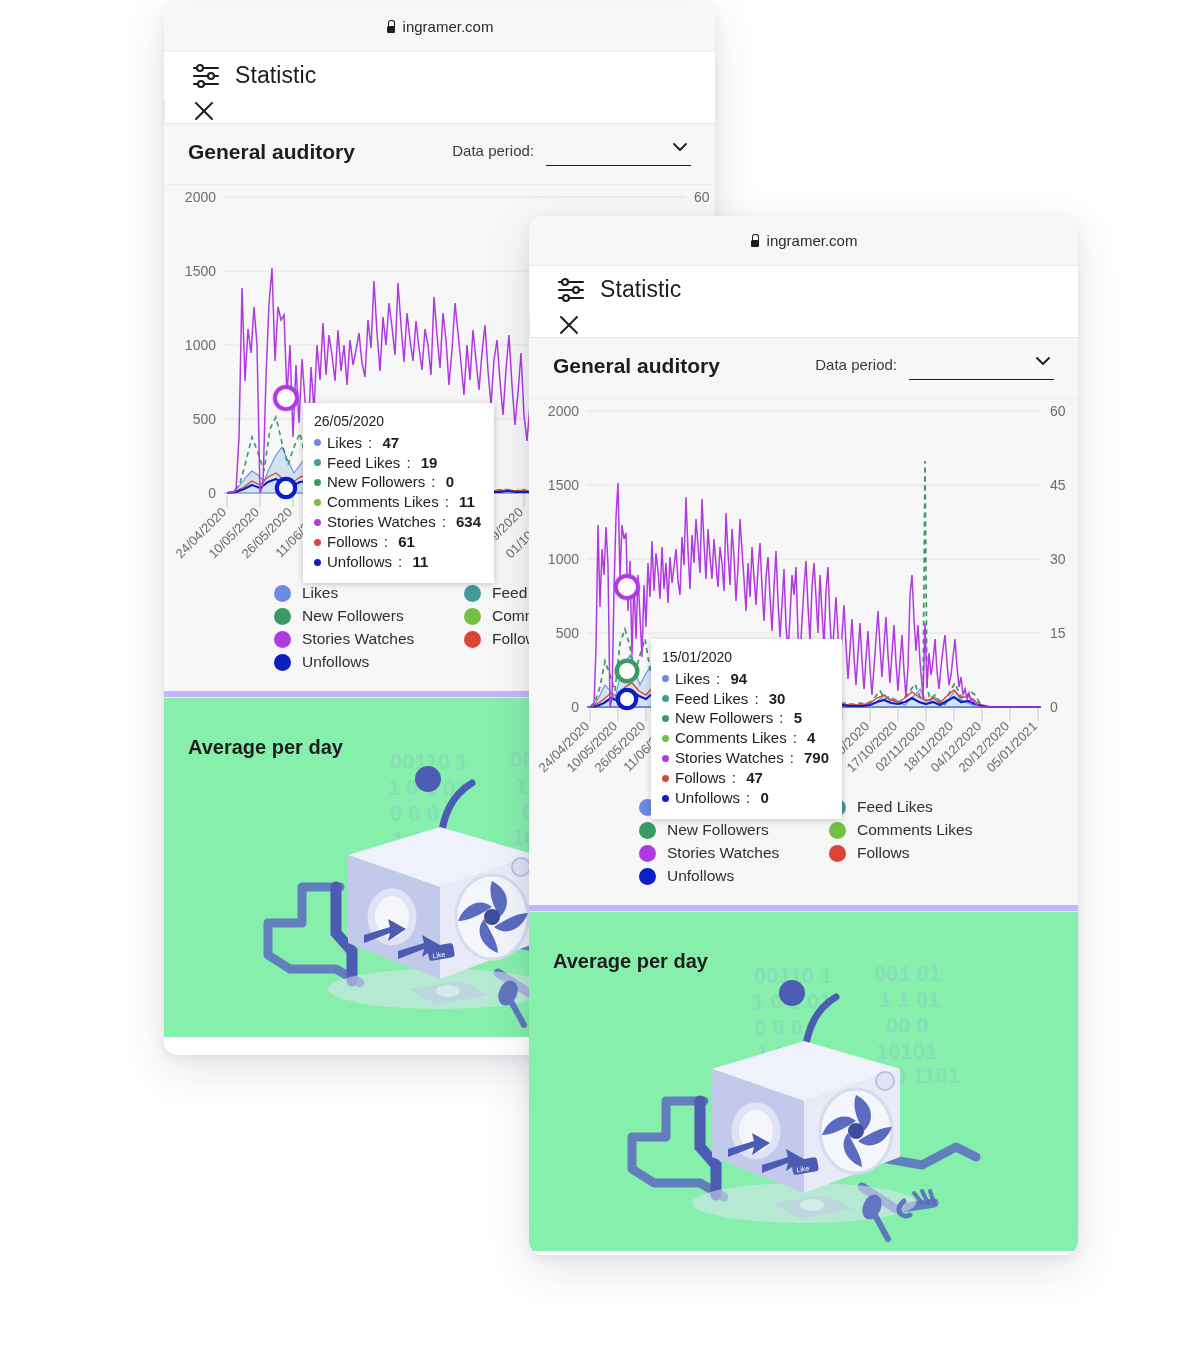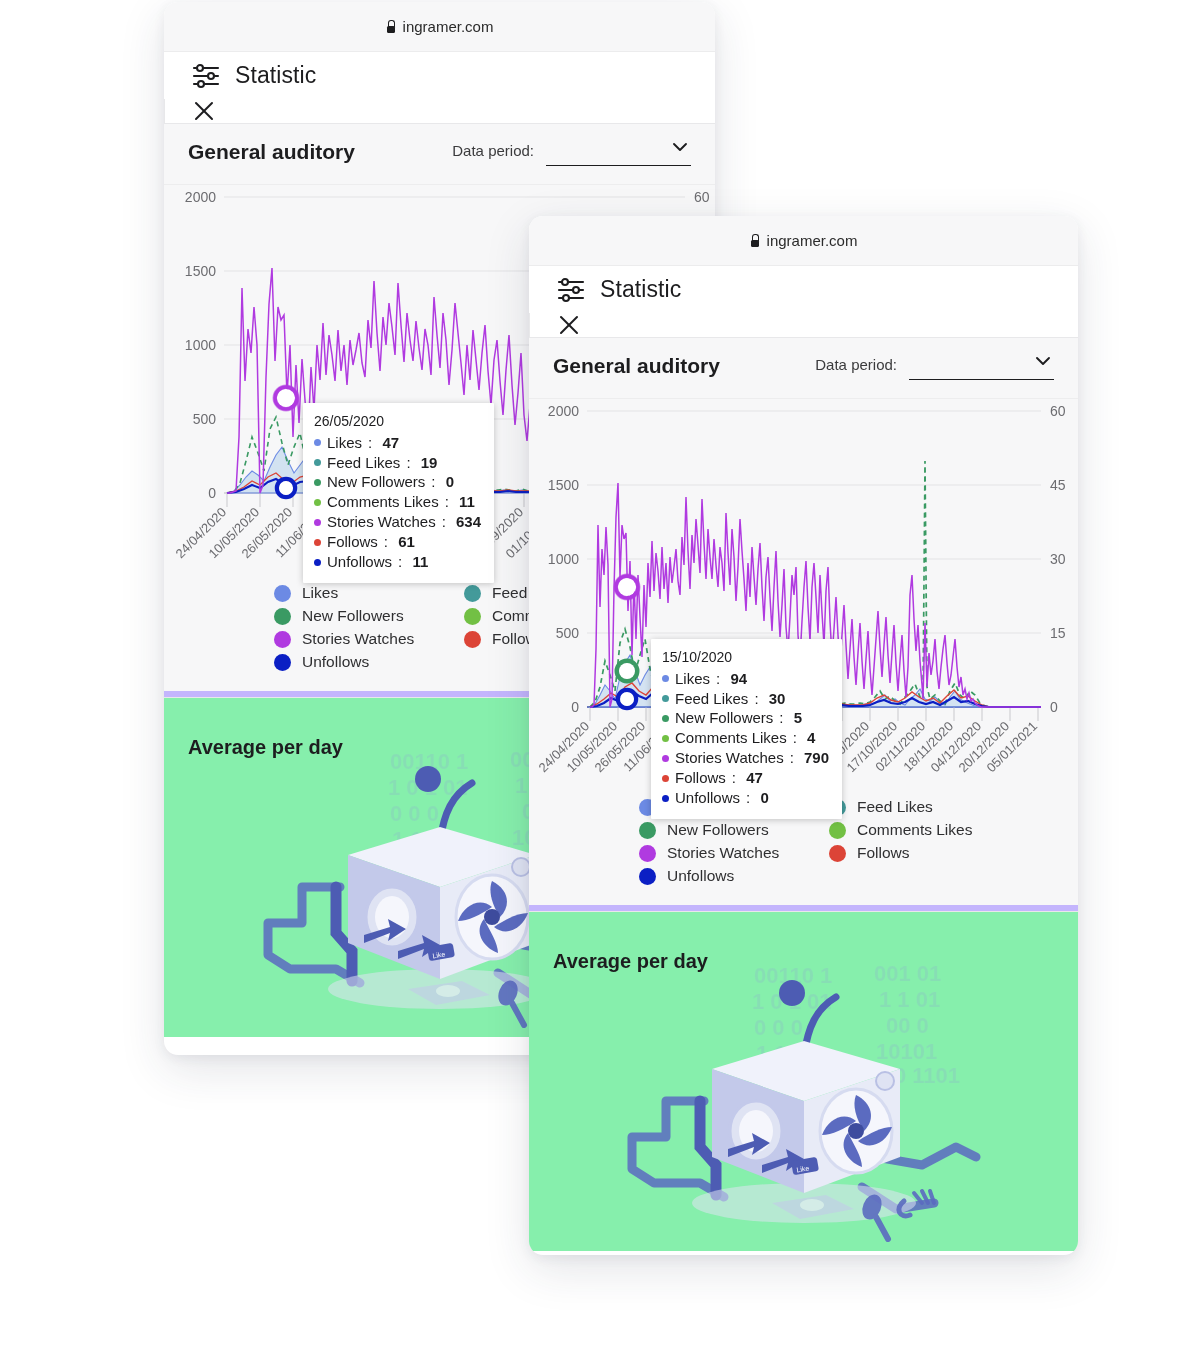--- a/index.html
+++ b/index.html
@@ -492,21 +492,21 @@
             <text transform="translate(369,328) rotate(-45)" text-anchor="end">17/10/2020</text>
             <text transform="translate(397,328) rotate(-45)" text-anchor="end">02/11/2020</text>
             <text transform="translate(425,328) rotate(-45)" text-anchor="end">18/11/2020</text>
             <text transform="translate(453,328) rotate(-45)" text-anchor="end">04/12/2020</text>
             <text transform="translate(481,328) rotate(-45)" text-anchor="end">20/12/2020</text>
             <text transform="translate(509,328) rotate(-45)" text-anchor="end">05/01/2021</text>
           </g>
         </svg>
 
         <div class="tooltip" style="left:122px; top:240px;">
-          <div class="tt-date">15/10/2020</div>
+          <div class="tt-date">15/01/2020</div>
           <ul>
             <li><span class="d" style="background:#6c8ae4"></span><span>Likes</span>:&nbsp;<b>94</b></li>
             <li><span class="d" style="background:#439a9a"></span><span>Feed Likes</span>:&nbsp;<b>30</b></li>
             <li><span class="d" style="background:#3a9a63"></span><span>New Followers</span>:&nbsp;<b>5</b></li>
             <li><span class="d" style="background:#72c044"></span><span>Comments Likes</span>:&nbsp;<b>4</b></li>
             <li><span class="d" style="background:#b03ae0"></span><span>Stories Watches</span>:&nbsp;<b>790</b></li>
             <li><span class="d" style="background:#dc4437"></span><span>Follows</span>:&nbsp;<b>47</b></li>
             <li><span class="d" style="background:#0b1fc4"></span><span>Unfollows</span>:&nbsp;<b>0</b></li>
           </ul>
         </div>

